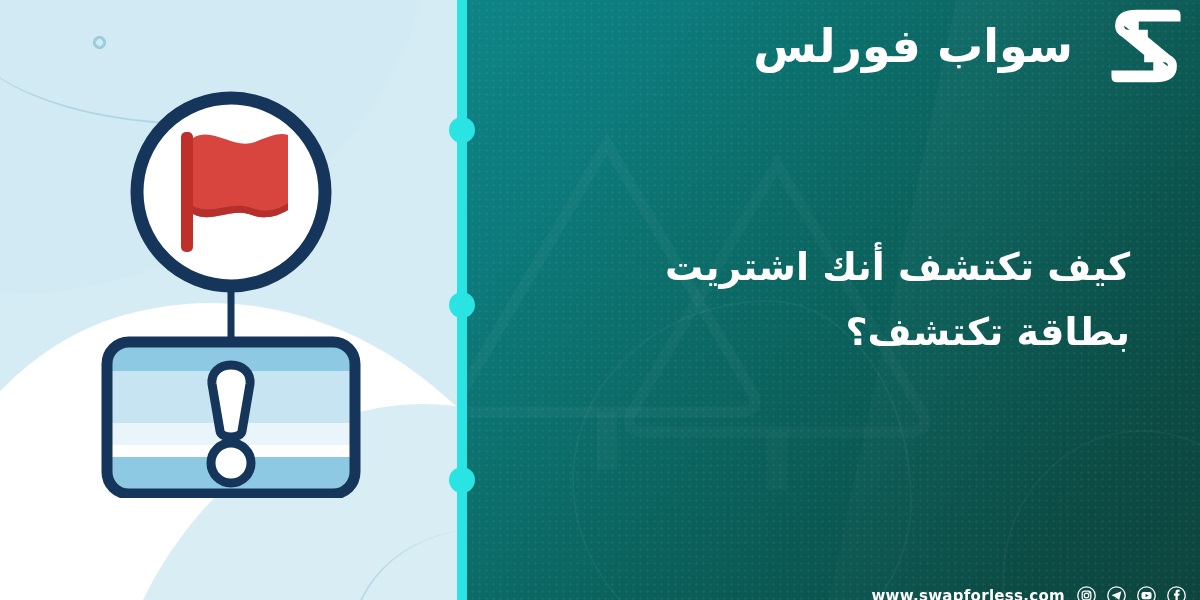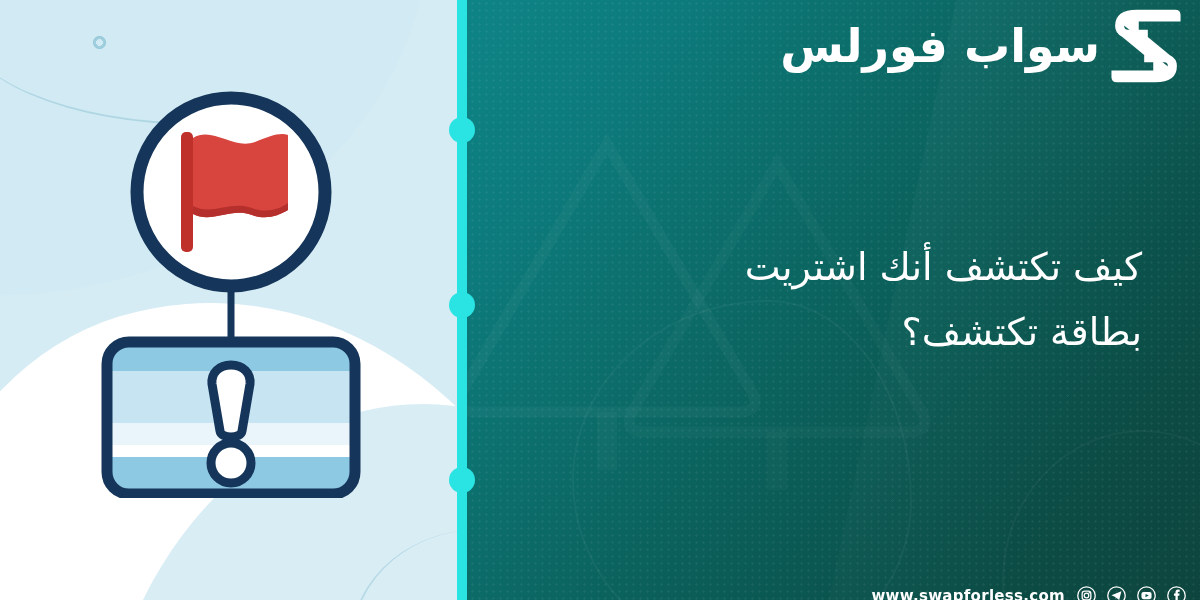--- a/index.html
+++ b/index.html
@@ -91,36 +91,36 @@
     border-radius:50%;
   }
   .sheen{
     position:absolute;left:430px;top:-120px;width:520px;height:900px;
     background:linear-gradient(104deg, rgba(255,255,255,.035) 0%, rgba(255,255,255,0) 48%);
     transform:rotate(12deg);
   }
 
   
   .logo{
-    position:absolute;right:10px;top:6px;display:flex;align-items:center;gap:2px;
+    position:absolute;right:10px;top:6px;display:flex;align-items:center;gap:29px;
     z-index:8;direction:rtl;
   }
   .logo-word{
     color:#ffffff;font-size:46px;font-weight:bold;letter-spacing:0px;
     line-height:1;white-space:nowrap;
     font-family:"DejaVu Sans","Liberation Sans",sans-serif;
   }
   .logo-mark{width:88px;height:80px;flex:0 0 auto;}
   .logo-mark svg{display:block;width:100%;height:100%;}
 
   
   .headline{
-    position:absolute;right:58px;top:235px;width:620px;
+    position:absolute;right:70px;top:235px;width:620px;
     color:#ffffff;text-align:right;direction:rtl;z-index:8;
-    font-size:38px;font-weight:normal;line-height:1.72;
+    font-size:38px;font-weight:bold;line-height:1.72;
     font-family:"DejaVu Sans","Liberation Sans",sans-serif;
   }
 
   
   .footer{
     position:absolute;right:14px;bottom:-5px;display:flex;align-items:center;gap:12px;
     direction:ltr;z-index:9;
   }
   .site{
     color:#ffffff;font-size:15px;font-weight:bold;letter-spacing:.3px;white-space:nowrap;

